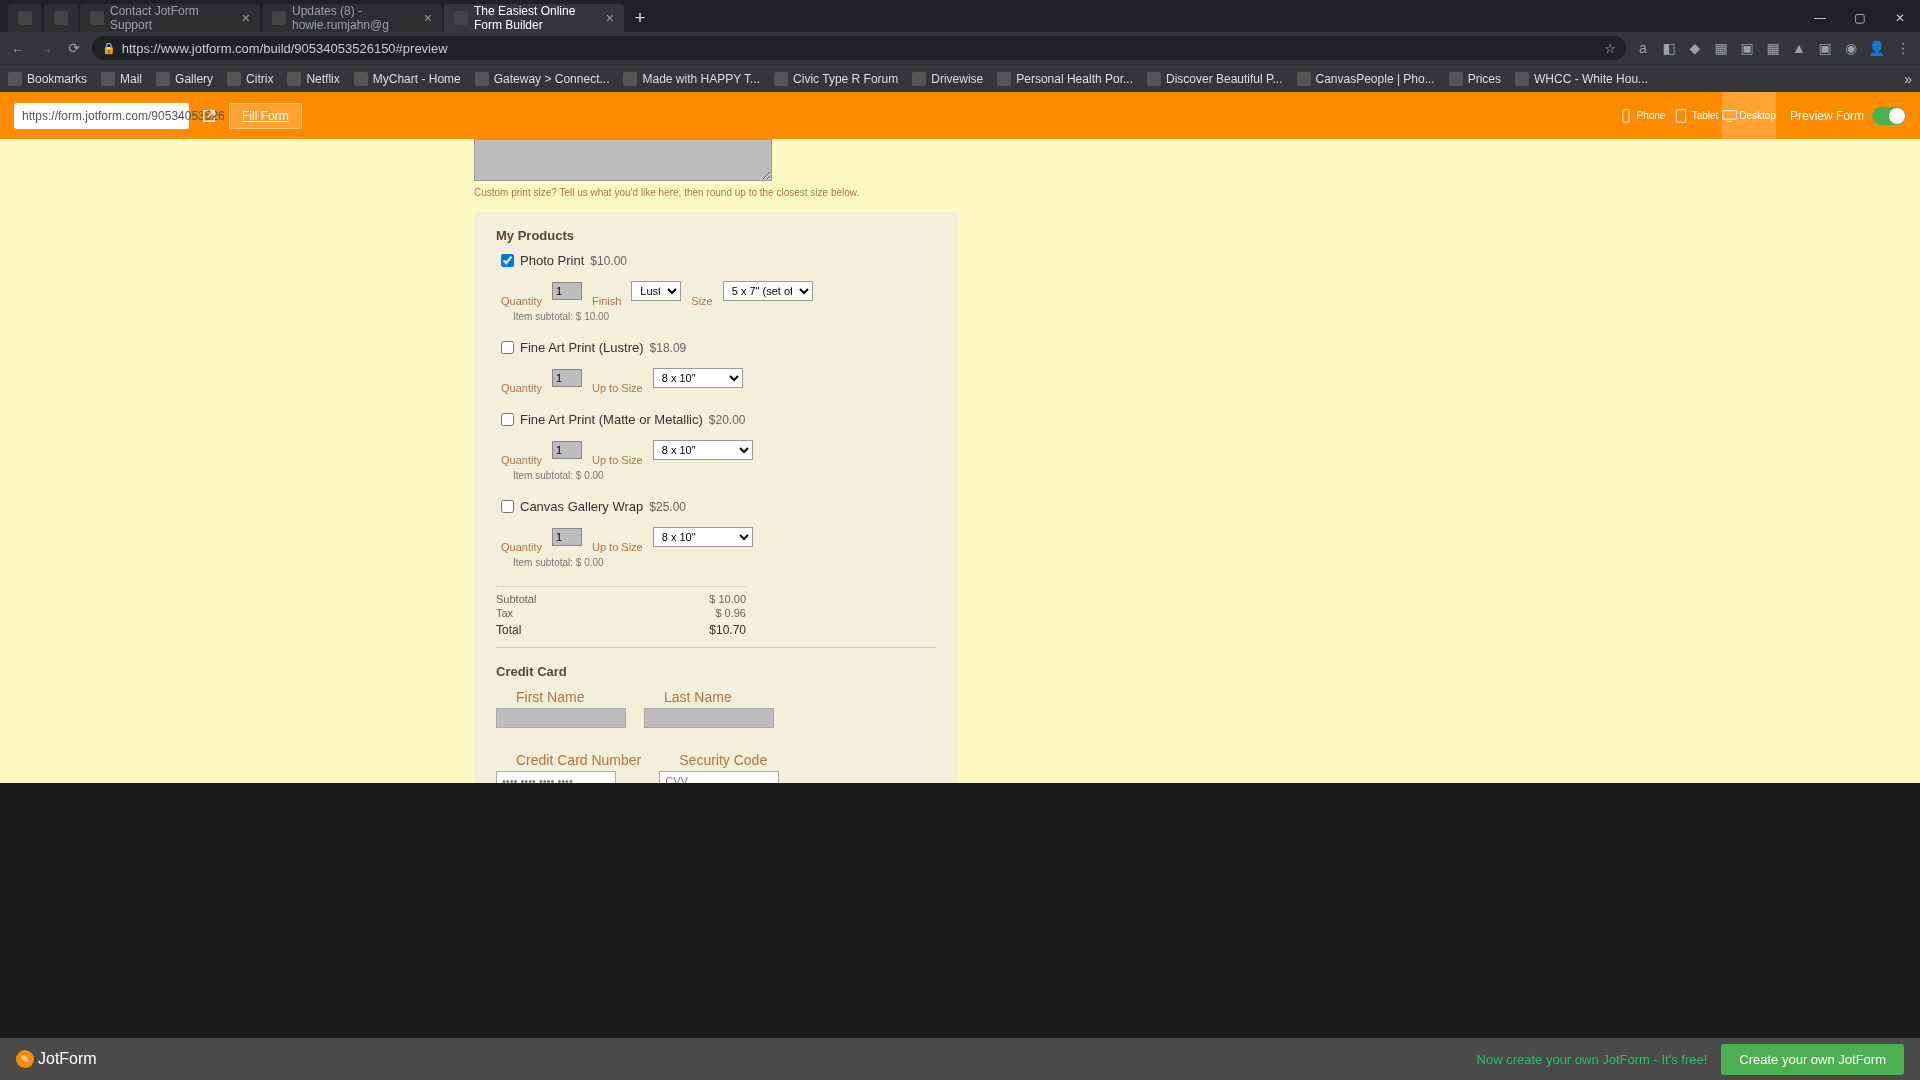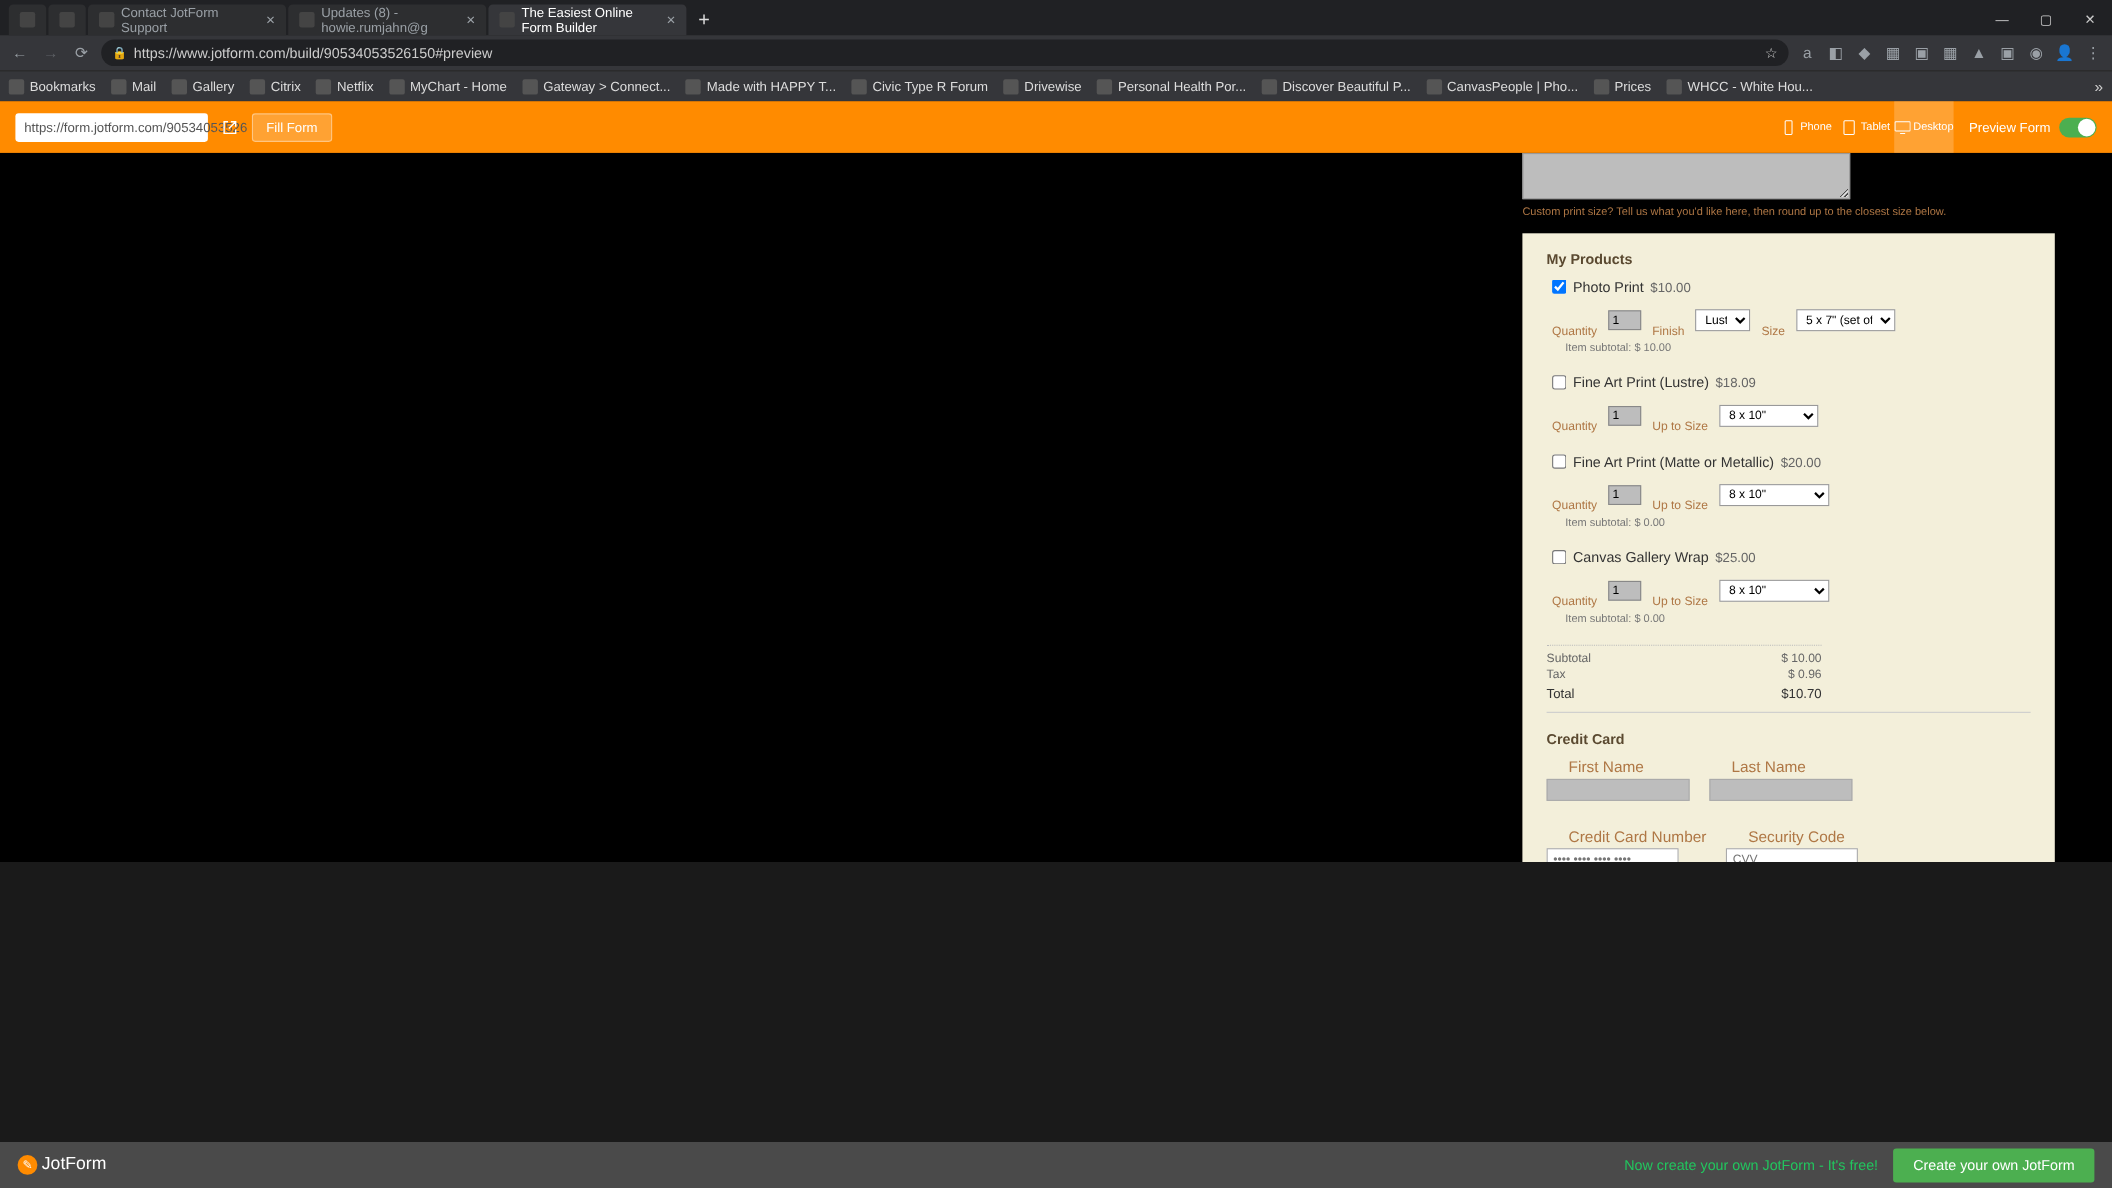--- a/index.html
+++ b/index.html
@@ -24,31 +24,31 @@
 
 .bk-bar { background: #35363a; height: 28px; display: flex; align-items: center; padding: 0 8px; gap: 14px; border-top: 1px solid #2a2a2a; color: #ddd; font-size: 12px; overflow: hidden; }
 .bk { display: flex; align-items: center; gap: 5px; cursor: pointer; white-space: nowrap; }
 .bk .ico { width: 14px; height: 14px; background: #555; border-radius: 2px; flex-shrink: 0; }
 .bk-more { margin-left: auto; color: #ccc; cursor: pointer; font-size: 14px; }
 
 
 .app-bar { background: #ff8b00; height: 47px; display: flex; align-items: center; padding: 0 14px; }
 .form-url { background: #fff; border-radius: 3px; height: 26px; width: 175px; padding: 0 8px; font-size: 12px; color: #555; display: flex; align-items: center; }
 .open-ext { width: 28px; height: 28px; color: #fff; display: flex; align-items: center; justify-content: center; margin-left: 6px; cursor: pointer; }
-.fill-btn { background: rgba(255,255,255,0.2); border: 1px solid rgba(255,255,255,0.4); color: #fff; padding: 5px 12px; border-radius: 3px; margin-left: 6px; cursor: pointer; font-size: 12px; }
+.fill-btn { background: rgba(255,255,255,0.2); border: 1px solid rgba(255,255,255,0.4); color: #fff; padding: 5px 12px; border-radius: 3px; margin-left: 6px; cursor: pointer; font-size: 12px; text-decoration: underline; }
 .device-group { margin-left: auto; display: flex; }
 .device { width: 54px; height: 47px; display: flex; flex-direction: row; align-items: center; justify-content: center; color: #fff; gap: 2px; cursor: pointer; font-size: 10px; }
 .device.active { background: rgba(255,255,255,0.2); }
 .device svg { width: 18px; height: 14px; }
 .preview-toggle { display: flex; align-items: center; gap: 8px; color: #fff; margin-left: 14px; font-size: 12px; }
 .toggle { width: 34px; height: 18px; background: #4caf50; border-radius: 9px; position: relative; cursor: pointer; }
 .toggle::after { content: ""; position: absolute; right: 1px; top: 1px; width: 16px; height: 16px; background: #fff; border-radius: 50%; }
 
 
-.viewport { height: 644px; background: #000000; overflow-y: auto; display: flex; justify-content: flex-end; padding-left: 474px; position: relative; }
+.viewport { height: 644px; background: #fef9c3; overflow-y: auto; display: flex; justify-content: flex-start; padding-left: 474px; position: relative; }
 .viewport::-webkit-scrollbar { width: 14px; }
 .viewport::-webkit-scrollbar-track { background: #2a2a2a; }
 .viewport::-webkit-scrollbar-thumb { background: #555; }
 
 .form-outer { width: 536px; }
 .notes-box { width: 298px; height: 42px; background: #bdbdbd; border: 1px solid #999; margin-left: 0; resize: vertical; }
 .notes-hint { color: #af7745; font-size: 10px; margin: 3px 0 14px; }
 
 .form-card { background: #f3efda; width: 484px; padding: 16px 22px 22px; }
 

